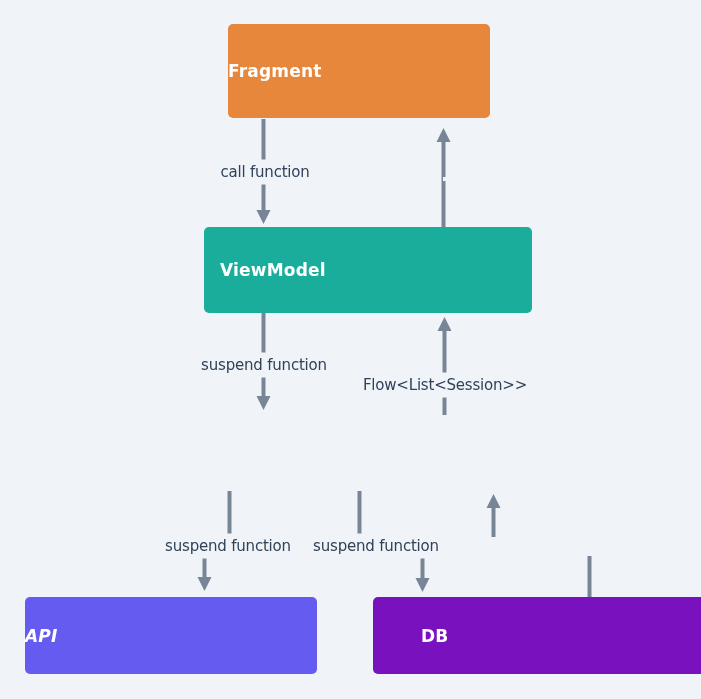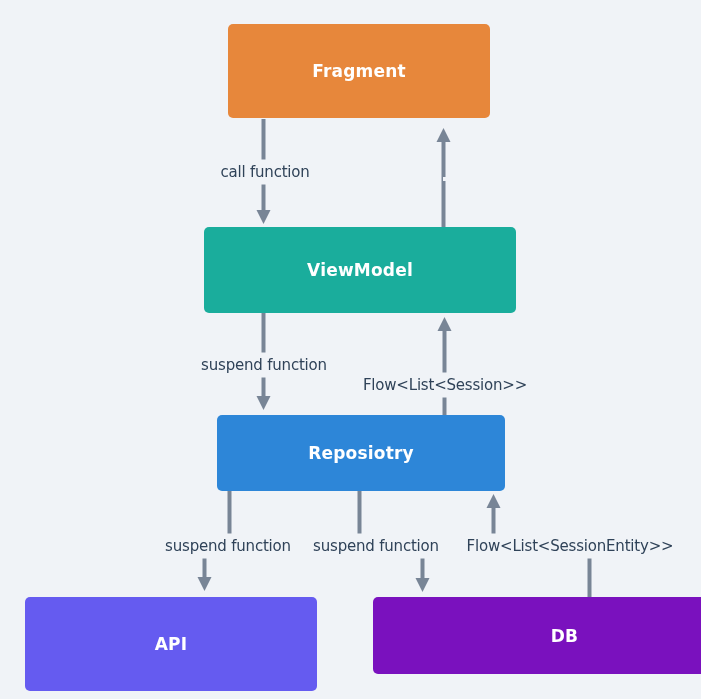--- a/index.html
+++ b/index.html
@@ -19,29 +19,29 @@
     background:var(--c-bg);
     font-family:"DejaVu Sans","Liberation Sans",sans-serif;
     overflow:hidden;
   }
   .canvas{position:relative;width:701px;height:699px;background:var(--c-bg);}
   .edges-svg{position:absolute;left:0;top:0;width:701px;height:699px;z-index:1;}
   .edges-svg line{stroke:var(--c-arrow);stroke-width:4;}
   .edges-svg polygon{fill:var(--c-arrow);}
   .node{
     position:absolute;z-index:2;
-    display:flex;align-items:center;justify-content:center;
+    display:flex;align-items:center;justify-content:flex-start;
     border-radius:5px;
     color:var(--c-node_text);
     font-size:17px;font-weight:bold;letter-spacing:.2px;
   }
   .node-fragment{left:228px;top:24px;width:262px;height:94px;background:var(--c-fragment);}
-  .node-viewmodel{left:204px;top:227px;width:312px;height:86px;background:var(--c-viewmodel);}
+  .node-viewmodel{left:204px;top:227px;width:312px;height:86px;background:var(--c-viewmodel);padding-left:16px;}
   .node-repository{left:217px;top:415px;width:288px;height:76px;background:var(--c-repository);}
-  .node-api{left:25px;top:597px;width:292px;height:94px;background:var(--c-api);}
+  .node-api{left:25px;top:597px;width:292px;height:77px;background:var(--c-api);font-style:italic;}
   .node-db{left:373px;top:597px;width:287px;height:77px;background:var(--c-db);padding-left:48px;}
   .edge-label{
     position:absolute;z-index:3;
     transform:translate(-50%,-50%);
     background:var(--c-bg);
     color:var(--c-label_text);
     font-size:15px;letter-spacing:-.2px;
     white-space:nowrap;
     padding:2px 5px;
     text-align:right;
@@ -100,38 +100,34 @@
       <polygon points="493.5,494 486.5,508 500.5,508"></polygon>
     </g>
   </svg>
 
   <div class="node node-fragment">
     <span>Fragment</span>
   </div>
   <div class="node node-viewmodel">
     <span>ViewModel</span>
   </div>
-  <div class="node node-repository">
-    <span>Reposiotry</span>
-  </div>
   <div class="node node-api">
     <span>API</span>
   </div>
   <div class="node node-db">
     <span>DB</span>
   </div>
 
   <div class="edge-label lbl-call">call function</div>
 
   <div class="edge-label lbl-observe">
   </div>
 
   <div class="edge-label lbl-suspend-mid">suspend function</div>
 
   <div class="edge-label lbl-flow-session">Flow&lt;List&lt;Session&gt;&gt;</div>
 
   <div class="edge-label lbl-suspend-api">suspend function</div>
 
   <div class="edge-label lbl-suspend-db">suspend function</div>
 
-  <div class="edge-label lbl-flow-entity">Flow&lt;List&lt;SessionEntity&gt;&gt;</div>
 
 </div>
 
 </body></html>

